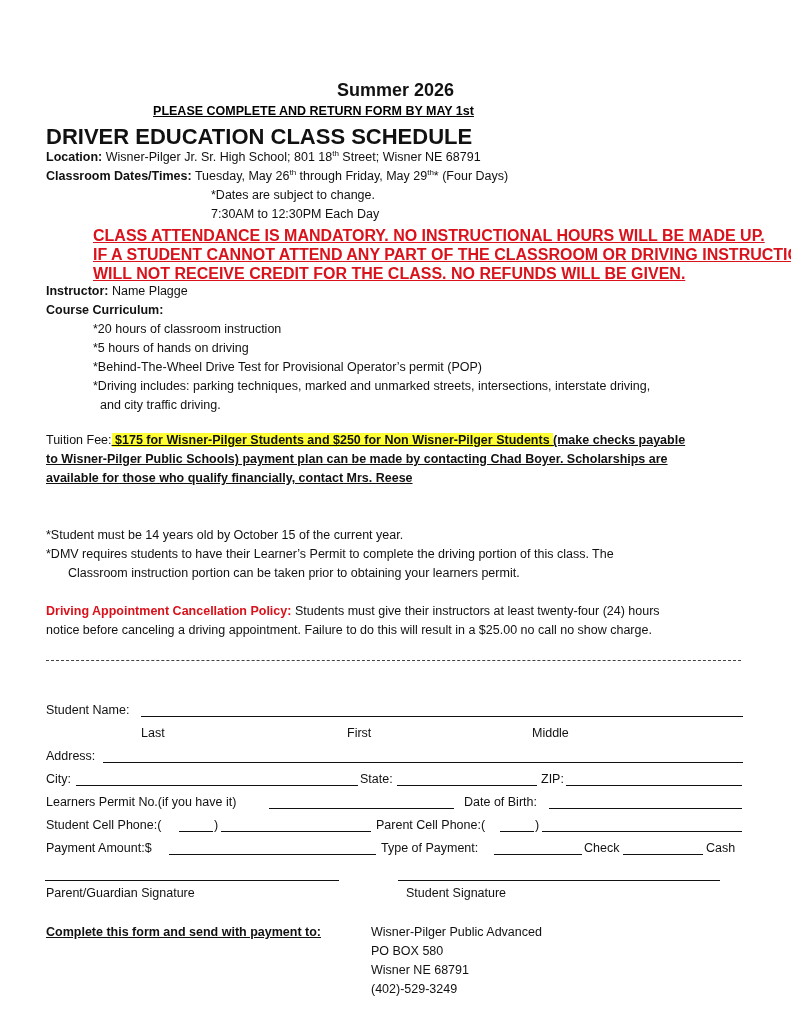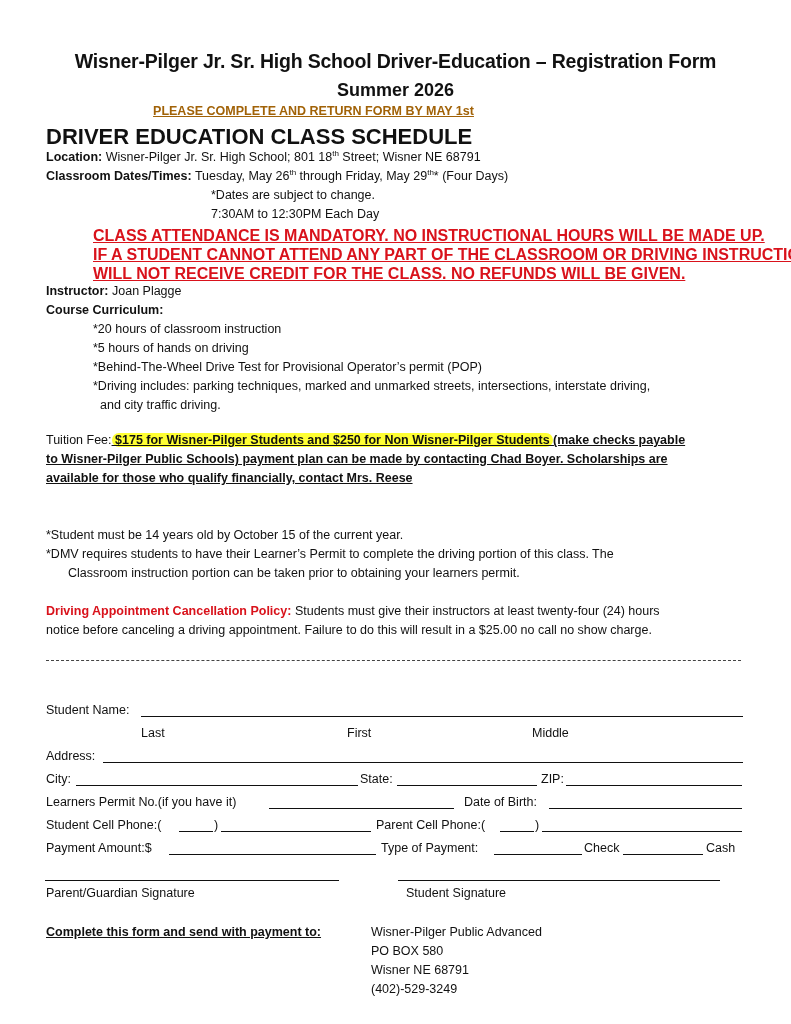--- a/index.html
+++ b/index.html
@@ -6,60 +6,59 @@
   body {
     width: 791px; height: 1024px; position: relative; overflow: hidden;
     font-family: "Liberation Sans", sans-serif; color: #111111;
     font-size: 13px;
   }
   .page { position: absolute; left: 0; top: 0; width: 791px; height: 1024px; }
   .abs { position: absolute; white-space: nowrap; }
   .title { left: 0; width: 791px; text-align: center; font-weight: bold; }
   .t1 { top: 50px; font-size: 19.5px; letter-spacing: -0.2px; }
   .t2 { top: 80px; font-size: 18px; }
-  .deadline { top: 104px; left: 0; width: 627px; text-align: center; color: #a16207; font-weight: bold; font-size: 12.5px; text-decoration: underline; }
+  .deadline { top: 104px; left: 0; width: 627px; text-align: center; color: #000000; font-weight: bold; font-size: 12.5px; text-decoration: underline; }
   .section-head { left: 46px; top: 124px; font-weight: bold; font-size: 22px; }
   .line { left: 46px; font-size: 12.5px; }
   b.lbl { font-weight: bold; }
   sup { font-size: 8px; vertical-align: super; line-height: 0; }
   .red { color: #d9121b; font-weight: bold; text-decoration: underline; font-size: 16px; }
   .indent1 { left: 93px; }
   .indent2 { left: 211px; }
   .hl { background: #ffff33; }
-  .u { text-decoration: underline; font-weight: bold; border-radius: 7px; }
+  .u { text-decoration: underline; font-weight: bold; }
   .dashes { left: 46px; top: 660px; width: 695px; border-top: 1px dashed #444; height: 0; }
   .sigline { border-top: 1.5px solid #111; height: 0; }
 </style>
 </head>
 <body>
 
 <div class="page">
 
-  <div class="abs title t1">Wisner-Pilger Jr. Sr. High School Driver-Education – Registration Form</div>
   <div class="abs title t2">Summer 2026</div>
   <div class="abs deadline">PLEASE COMPLETE AND RETURN FORM BY MAY 1st</div>
 
   <div class="abs section-head">DRIVER EDUCATION CLASS SCHEDULE</div>
 
   <div class="abs line" style="top:150px">
     <b class="lbl">Location:</b><span> Wisner-Pilger Jr. Sr. High School; 801 18</span><sup>th</sup><span> Street; Wisner  NE  68791</span>
   </div>
 
   <div class="abs line" style="top:169px">
     <b class="lbl">Classroom Dates/Times:</b><span>  Tuesday, May 26</span><sup>th</sup><span> through Friday, May 29</span><sup>th</sup><span>* (Four Days)</span>
   </div>
   <div class="abs line indent2" style="top:188px">*Dates are subject to change.</div>
   <div class="abs line indent2" style="top:207px">7:30AM to 12:30PM Each Day</div>
 
   <div class="abs red indent1" style="top:227px">CLASS ATTENDANCE IS MANDATORY. NO INSTRUCTIONAL HOURS WILL BE MADE UP.</div>
   <div class="abs red indent1" style="top:246px">IF A STUDENT CANNOT ATTEND ANY PART OF THE CLASSROOM OR DRIVING INSTRUCTION, THEY</div>
   <div class="abs red indent1" style="top:265px">WILL NOT RECEIVE CREDIT FOR THE CLASS. NO REFUNDS WILL BE GIVEN.</div>
 
   <div class="abs line" style="top:284px">
-    <b class="lbl">Instructor:</b><span> Joan Plagge</span>
+    <b class="lbl">Instructor:</b><span> Name Plagge</span>
   </div>
   <div class="abs line" style="top:303px"><b class="lbl">Course Curriculum:</b></div>
 
   <div class="abs line indent1" style="top:322px">*20 hours of classroom instruction</div>
   <div class="abs line indent1" style="top:341px">*5 hours of hands on driving</div>
   <div class="abs line indent1" style="top:360px">*Behind-The-Wheel Drive Test for Provisional Operator’s permit (POP)</div>
   <div class="abs line indent1" style="top:379px">*Driving includes: parking techniques, marked and unmarked streets, intersections, interstate driving,</div>
   <div class="abs line" style="top:398px; left:100px">and city traffic driving.</div>
 
   <div class="abs line" style="top:433px">

